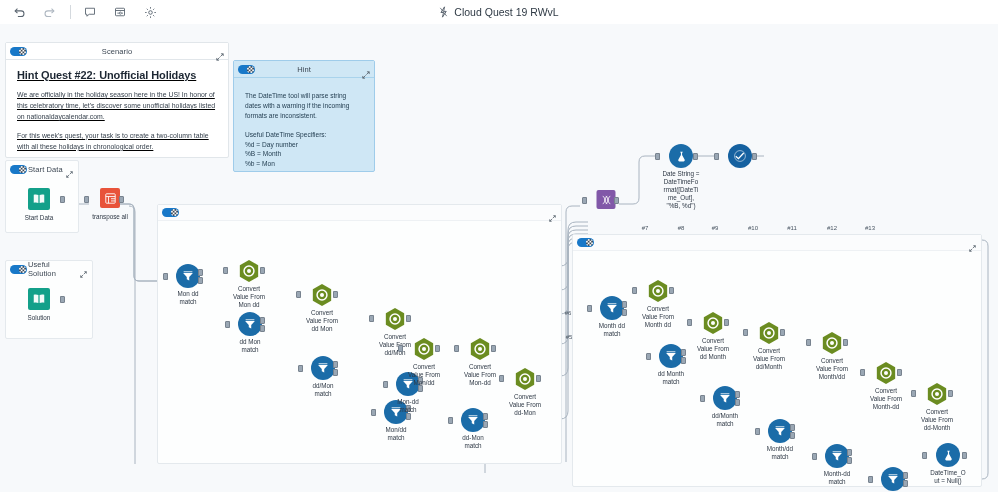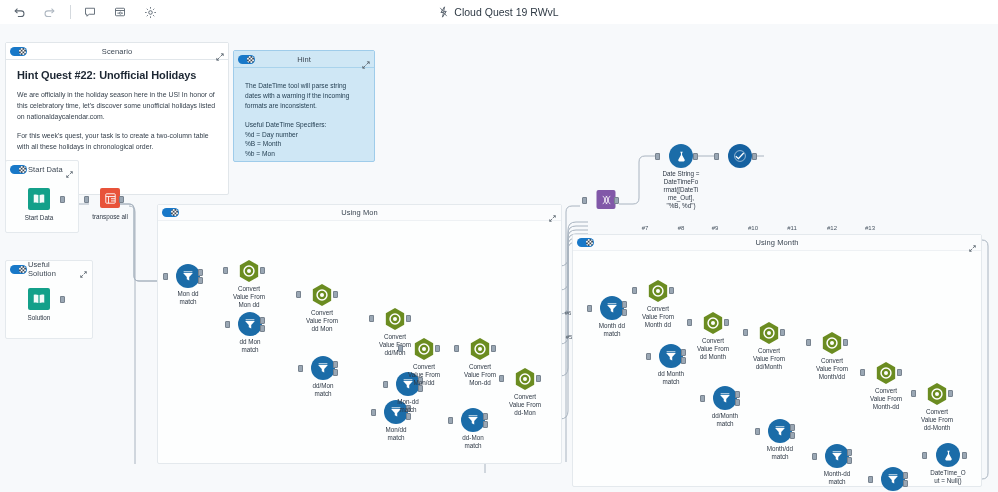--- a/index.html
+++ b/index.html
@@ -259,38 +259,38 @@
   <div class="wlabel" style="left:569px;top:313px">#5</div>
   <div class="wlabel" style="left:568px;top:289px">#6</div>
   <div class="wlabel" style="left:645px;top:204px">#7</div>
   <div class="wlabel" style="left:681px;top:204px">#8</div>
   <div class="wlabel" style="left:715px;top:204px">#9</div>
   <div class="wlabel" style="left:753px;top:204px">#10</div>
   <div class="wlabel" style="left:792px;top:204px">#11</div>
   <div class="wlabel" style="left:832px;top:204px">#12</div>
   <div class="wlabel" style="left:870px;top:204px">#13</div>
 
-  <div class="panel" style="left:5px;top:18px;width:224px;height:153px;">
+  <div class="panel" style="left:5px;top:18px;width:224px;height:116px;text-decoration:underline;">
     <div class="panel-hdr">
       <div class="toggle"></div>
       <div class="hdr-title">Scenario</div>
       <div class="expander">
         <svg width="8" height="8" viewBox="0 0 10 10" fill="none" stroke="currentColor" stroke-width="1.1">
           <path d="M9 1 5.5 4.5M9 1H6.2M9 1v2.8M1 9l3.5-3.5M1 9h2.8M1 9V6.2"></path>
         </svg>
       </div>
     </div>
     <div class="panel-body">
       <div id="scenario-title">Hint Quest #22: Unofficial Holidays</div>
       <div class="scen-p">We are officially in the holiday season here in the US! In honor of this celebratory time, let's discover some unofficial holidays listed on nationaldaycalendar.com.</div>
       <div class="scen-p">For this week's quest, your task is to create a two-column table with all these holidays in chronological order.</div>
     </div>
   </div>
 
-  <div class="panel panel-hint" style="left:233px;top:26px;width:142px;height:112px;">
+  <div class="panel panel-hint" style="left:233px;top:36px;width:142px;height:112px;">
     <div class="panel-hdr">
       <div class="toggle"></div>
       <div class="hdr-title">Hint</div>
       <div class="expander">
         <svg width="8" height="8" viewBox="0 0 10 10" fill="none" stroke="currentColor" stroke-width="1.1">
           <path d="M9 1 5.5 4.5M9 1H6.2M9 1v2.8M1 9l3.5-3.5M1 9h2.8M1 9V6.2"></path>
         </svg>
       </div>
     </div>
     <div class="panel-body" style="padding:13px 11px;">
@@ -323,33 +323,31 @@
         <svg width="7" height="7" viewBox="0 0 10 10" fill="none" stroke="currentColor" stroke-width="1.2">
           <path d="M9 1 5.5 4.5M9 1H6.2M9 1v2.8M1 9l3.5-3.5M1 9h2.8M1 9V6.2"></path>
         </svg>
       </div>
     </div>
   </div>
 
   <div class="group" style="left:157px;top:180px;width:405px;height:260px;">
     <div class="group-hdr">
       <div class="toggle"></div>
-      <div class="hdr-title">Using Mon</div>
       <div class="expander" style="top:3px;">
         <svg width="7" height="7" viewBox="0 0 10 10" fill="none" stroke="currentColor" stroke-width="1.2">
           <path d="M9 1 5.5 4.5M9 1H6.2M9 1v2.8M1 9l3.5-3.5M1 9h2.8M1 9V6.2"></path>
         </svg>
       </div>
     </div>
   </div>
 
   <div class="group" style="left:572px;top:210px;width:410px;height:253px;">
     <div class="group-hdr">
       <div class="toggle"></div>
-      <div class="hdr-title">Using Month</div>
       <div class="expander" style="top:3px;">
         <svg width="7" height="7" viewBox="0 0 10 10" fill="none" stroke="currentColor" stroke-width="1.2">
           <path d="M9 1 5.5 4.5M9 1H6.2M9 1v2.8M1 9l3.5-3.5M1 9h2.8M1 9V6.2"></path>
         </svg>
       </div>
     </div>
   </div>
 
   <div class="node" style="left:22px;top:164px;width:34px;">
     <div class="node-ico">

